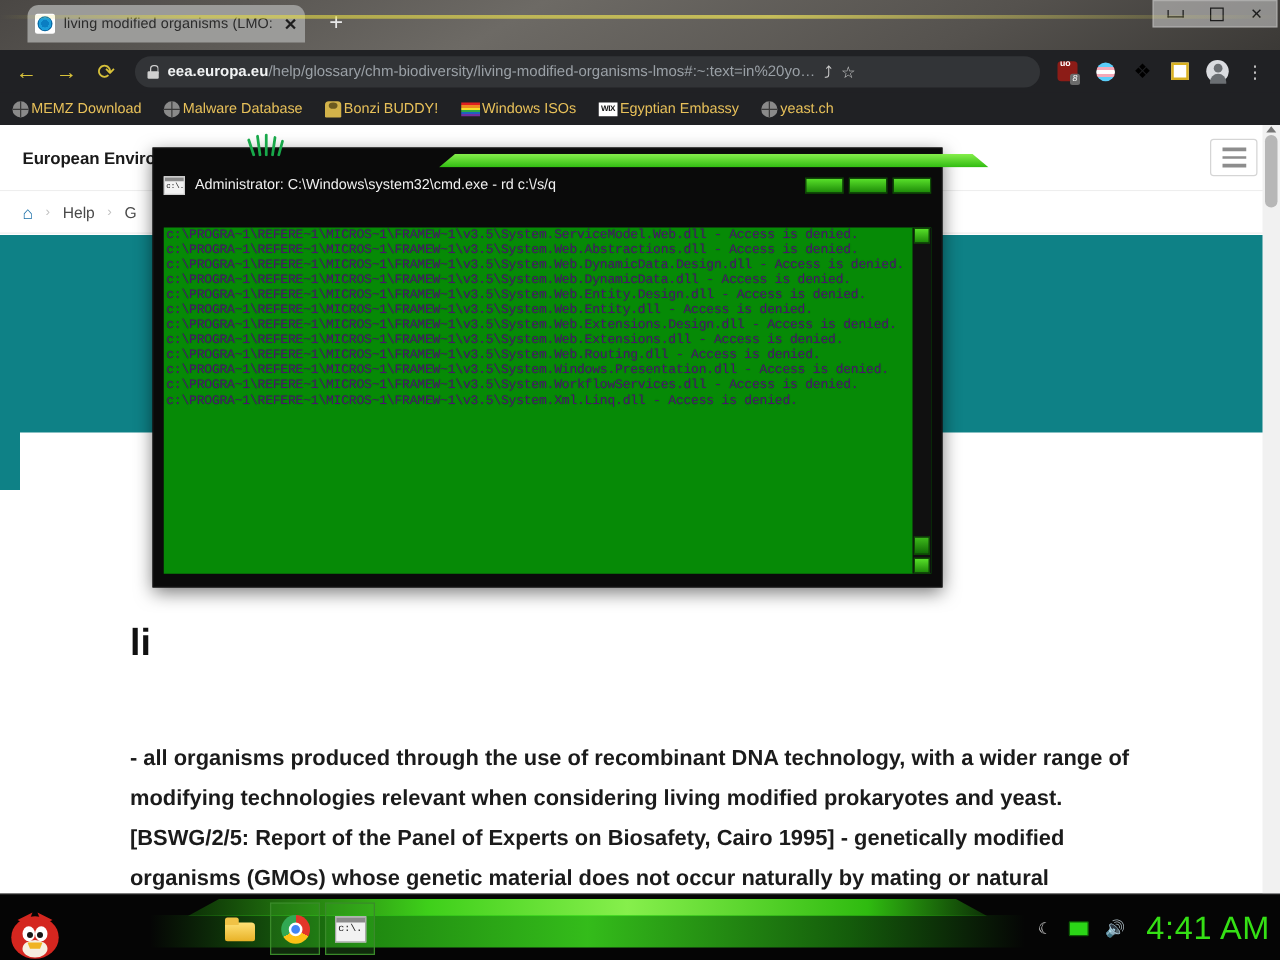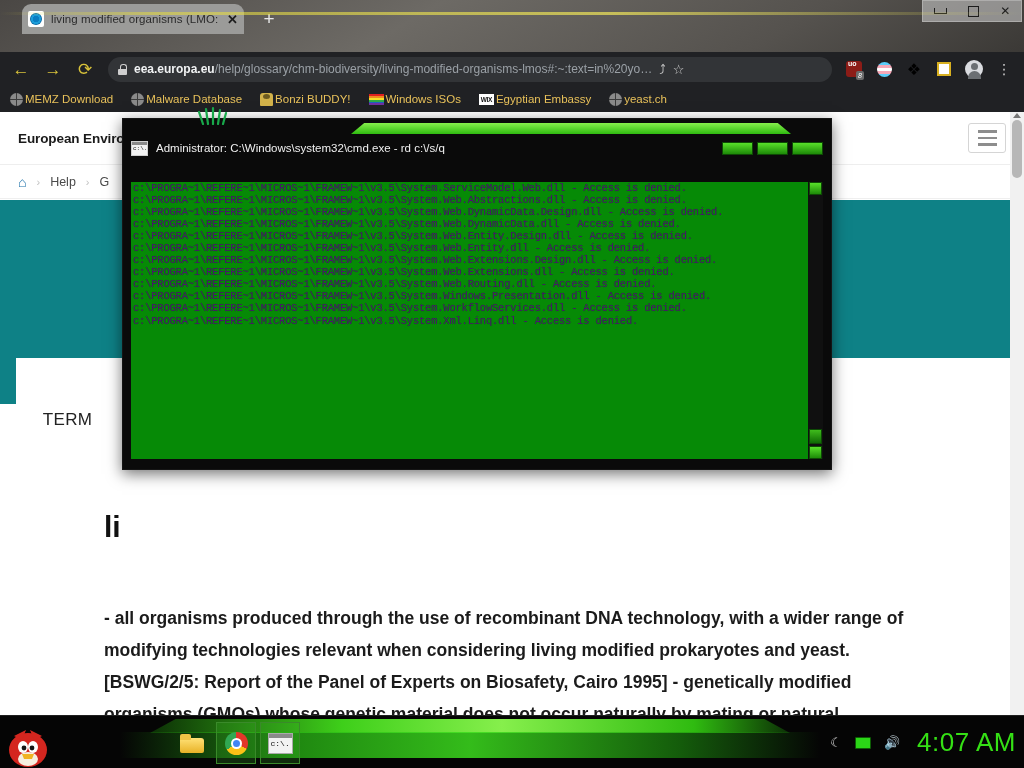--- a/index.html
+++ b/index.html
@@ -21,21 +21,21 @@
   }
 
   
   .browser {
     position: absolute; left: 0; top: 0; width: 1024px; height: 715px;
     background: #202124; overflow: hidden;
   }
 
   
   .tabstrip {
-    position: relative; height: 52px;
+    position: relative; height: 40px;
     background: linear-gradient(150deg,#4a4744 0%,#6d6a65 40%,#55524e 75%,#3b3936 100%);
   }
   .tabstrip::after{
     content:""; position:absolute; left:0; right:0; top:12px; height:3px;
     background:linear-gradient(90deg,transparent,rgba(230,220,60,.55) 15%,rgba(240,230,90,.7) 60%,transparent);
   }
   .tab {
     position: absolute; left: 22px; top: 4px; width: 222px; height: 30px;
     background: #9b9b99; border-radius: 9px 9px 0 0;
     display: flex; align-items: center; padding: 0 6px; gap: 7px;
@@ -156,21 +156,21 @@
   }
   .page-scroll {
     position:absolute; right: 0; top: 0; width: 14px; height: 621px; background:#f1f1f1;
   }
   .page-scroll .thumb { position:absolute; left:2px; top: 8px; width:10px; height: 58px; background:#b7b7b7; border-radius:5px; }
   .page-scroll .arrow-up { position:absolute; left:3px; top:1px; width:0;height:0;
     border-left:4px solid transparent;border-right:4px solid transparent;border-bottom:5px solid #777;}
 
   
   .cmd {
-    position:absolute; left: 122px; top: 118px; width: 710px; height: 352px;
+    position:absolute; left: 122px; top: 118px; width: 632px; height: 352px;
     background:#0a0a0a; border:1px solid #151515;
     box-shadow: 0 4px 14px rgba(0,0,0,.55);
   }
   .cmd-glow {
     position:absolute; left: 228px; top: 4px; width: 440px; height: 11px;
     background:linear-gradient(180deg,#86ef4c,#2fbb10);
     clip-path: polygon(3% 0,97% 0,100% 100%,0% 100%);
   }
   .cmd-spray {
     position:absolute; left: 72px; top: -14px; width: 36px; height: 20px;
@@ -353,21 +353,20 @@
       <div class="breadcrumb">
         <span class="bc-home">⌂</span>
         <span class="bc-sep">›</span>
         <span class="bc-link">Help</span>
         <span class="bc-sep">›</span>
         <span class="bc-link">G</span>
       </div>
 
       <div class="teal-band"></div>
       <div class="content-card"></div>
-      <div class="term-badge">TERM</div>
 
       <div class="page-title">li</div>
 
       <div class="definition">- all organisms produced through the use of recombinant DNA technology, with a wider range of modifying technologies relevant when considering living modified prokaryotes and yeast. [BSWG/2/5: Report of the Panel of Experts on Biosafety, Cairo 1995] - genetically modified organisms (GMOs) whose genetic material does not occur naturally by mating or natural recombination. [BSWG/2/5: Report of UNEP Expert Panel IV]</div>
 
       <div class="page-scroll">
         <div class="arrow-up"></div>
         <div class="thumb"></div>
       </div>
     </div>
@@ -445,17 +444,17 @@
       </div>
       <div class="tb-item active">
         <span class="cmdtask-icon"></span>
       </div>
     </div>
 
     <div class="tray">
       <span class="tray-icon">☾</span>
       <span class="tray-monitor"></span>
       <span class="tray-icon">🔊</span>
-      <span class="clock">4:07 AM</span>
+      <span class="clock">4:41 AM</span>
     </div>
   </div>
 
 </div>
 
 </body></html>

